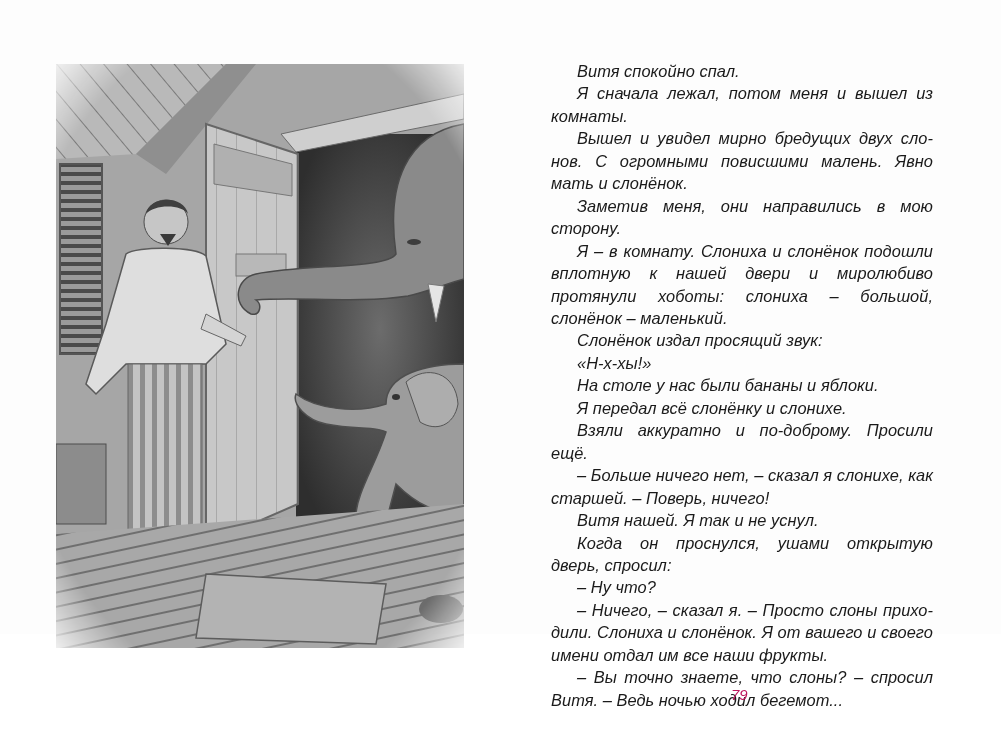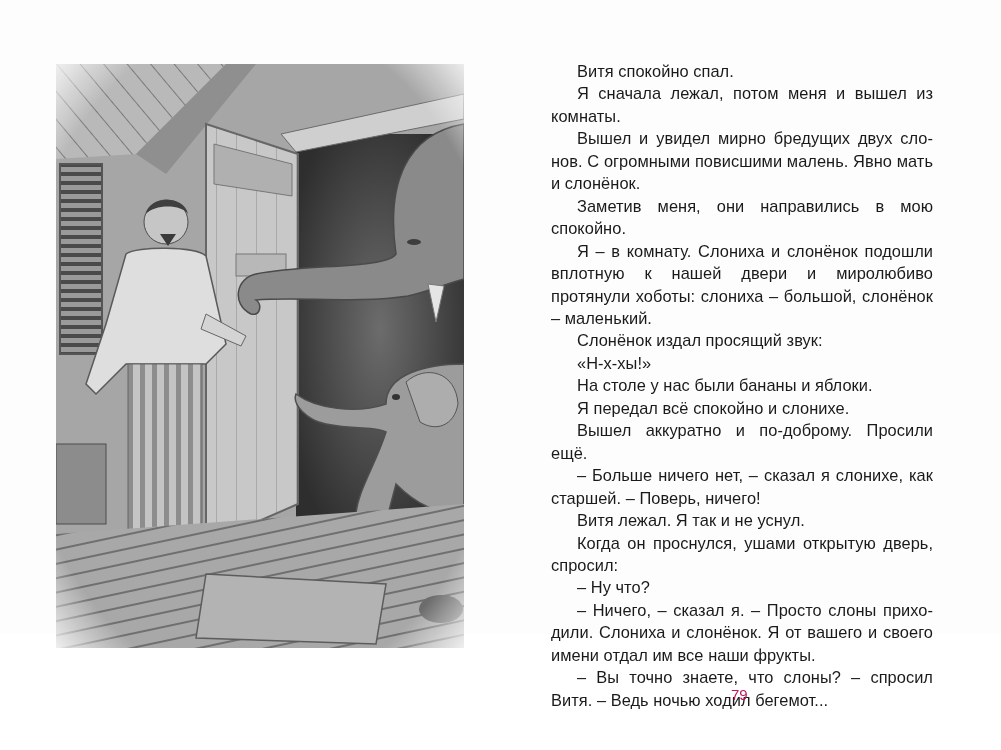--- a/index.html
+++ b/index.html
@@ -1,17 +1,17 @@
 <!DOCTYPE html>
 <html><head>
 <meta charset="utf-8">
 <style>
   html, body { margin: 0; padding: 0; background: #ffffff; }
   body { width: 1001px; height: 750px; position: relative; overflow: hidden; font-family: "Liberation Sans", sans-serif; }
-  .spread { position: absolute; left: 0; top: 0; width: 1001px; height: 634px; background: #fdfdfd; }
+  .spread { position: absolute; left: 0; top: 0; width: 1001px; height: 634px; background: #fdfdfd; font-style: italic; }
 
   
   .illus { position: absolute; left: 56px; top: 64px; width: 408px; height: 584px; overflow: hidden;
            -webkit-mask-image: radial-gradient(ellipse 75% 72% at 50% 50%, #000 80%, transparent 100%);
            mask-image: radial-gradient(ellipse 75% 72% at 50% 50%, #000 80%, transparent 100%); }
   .illus svg { display: block; }
 
   
   .text-page { position: absolute; left: 551px; top: 60px; width: 382px; }
   .para { margin: 0; font-size: 16.4px; line-height: 22.45px; color: #1a1a1a; text-align: justify; text-indent: 26px; letter-spacing: 0.05px; hyphens: manual; }
@@ -89,29 +89,29 @@
       <polygon points="150,510 330,520 320,580 140,574" fill="#b3b3b3" stroke="#5c5c5c" stroke-width="1.5"></polygon>
 
       <ellipse cx="385" cy="545" rx="22" ry="14" fill="#6c6c6c"></ellipse>
     </svg>
   </div>
 
   <div class="text-page">
     <p class="para">Витя спокойно спал.</p>
     <p class="para">Я сначала лежал, потом меня и вышел из комнаты.</p>
     <p class="para">Вышел и увидел мирно бредущих двух сло­нов. С огромными повисшими малень. Явно мать и слонёнок.</p>
-    <p class="para">Заметив меня, они направились в мою спокойно.</p>
+    <p class="para">Заметив меня, они направились в мою сторону.</p>
     <p class="para">Я – в комнату. Слониха и слонёнок подошли вплотную к нашей двери и миролюбиво протянули хоботы: слониха – большой, слонёнок – малень­кий.</p>
     <p class="para">Слонёнок издал просящий звук:</p>
     <p class="para">«Н-х-хы!»</p>
     <p class="para">На столе у нас были бананы и яблоки.</p>
-    <p class="para">Я передал всё спокойно и слонихе.</p>
-    <p class="para">Вышел аккуратно и по-доброму. Просили ещё.</p>
+    <p class="para">Я передал всё слонёнку и слонихе.</p>
+    <p class="para">Взяли аккуратно и по-доброму. Просили ещё.</p>
     <p class="para">– Больше ничего нет, – сказал я слонихе, как старшей. – Поверь, ничего!</p>
-    <p class="para">Витя лежал. Я так и не уснул.</p>
+    <p class="para">Витя нашей. Я так и не уснул.</p>
     <p class="para">Когда он проснулся, ушами открытую дверь, спросил:</p>
     <p class="para">– Ну что?</p>
     <p class="para">– Ничего, – сказал я. – Просто слоны прихо­дили. Слониха и слонёнок. Я от вашего и своего имени отдал им все наши фрукты.</p>
     <p class="para">– Вы точно знаете, что слоны? – спросил Витя. – Ведь ночью ходил бегемот...</p>
 
   </div>
 
   <div class="page-number">79</div>
 </div>
 

